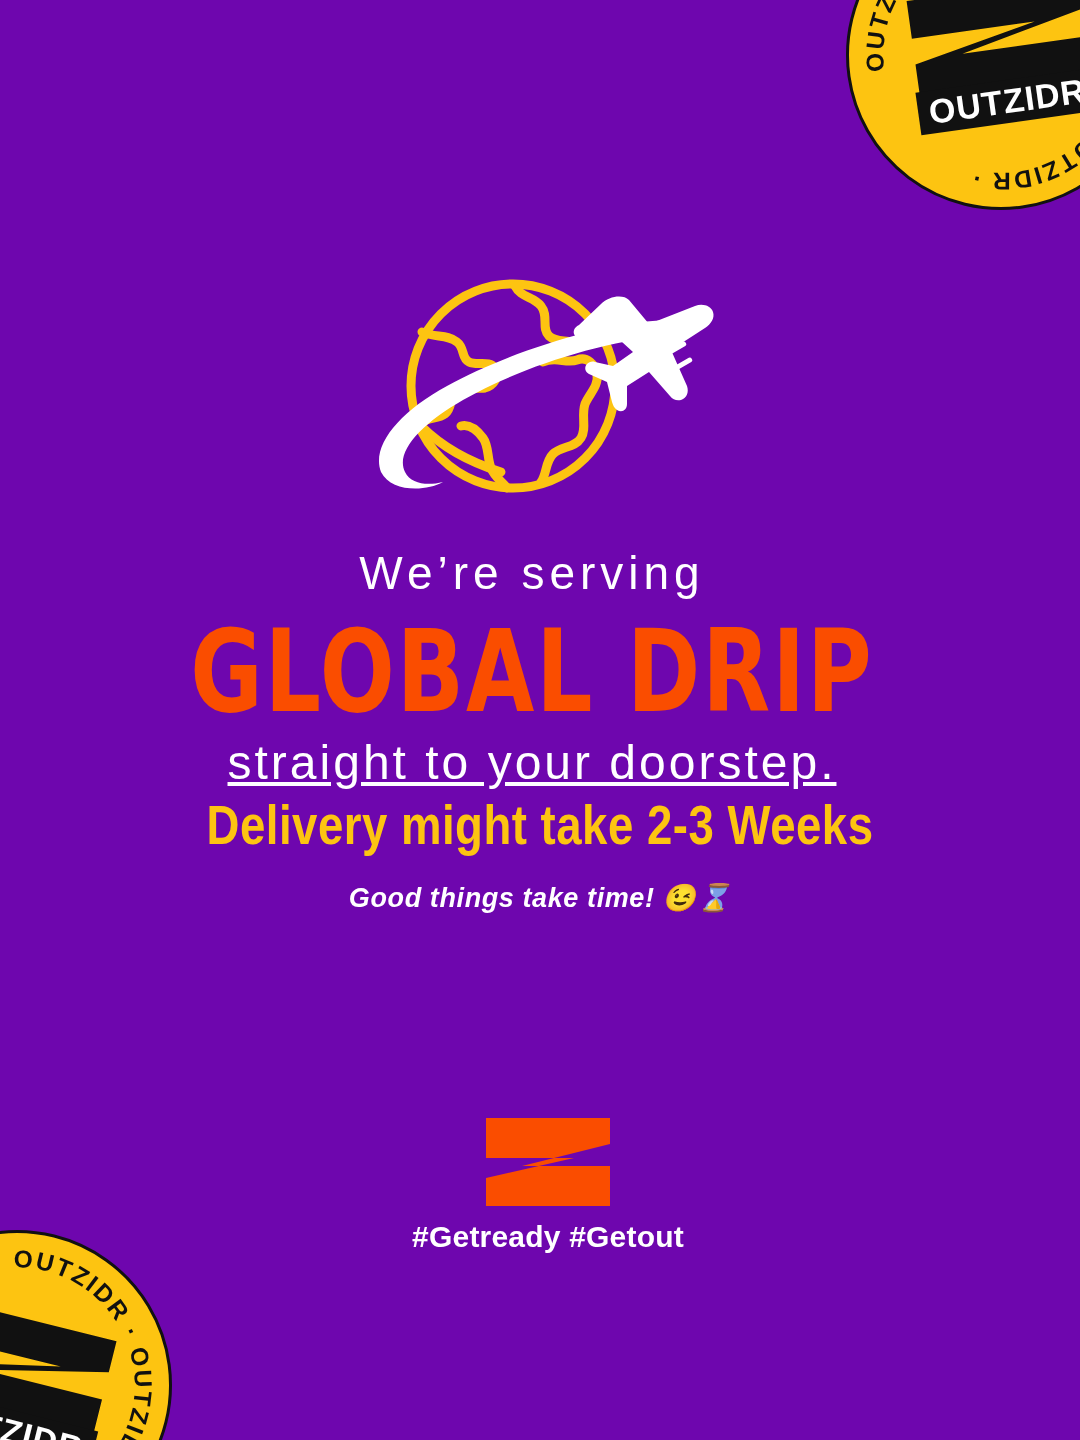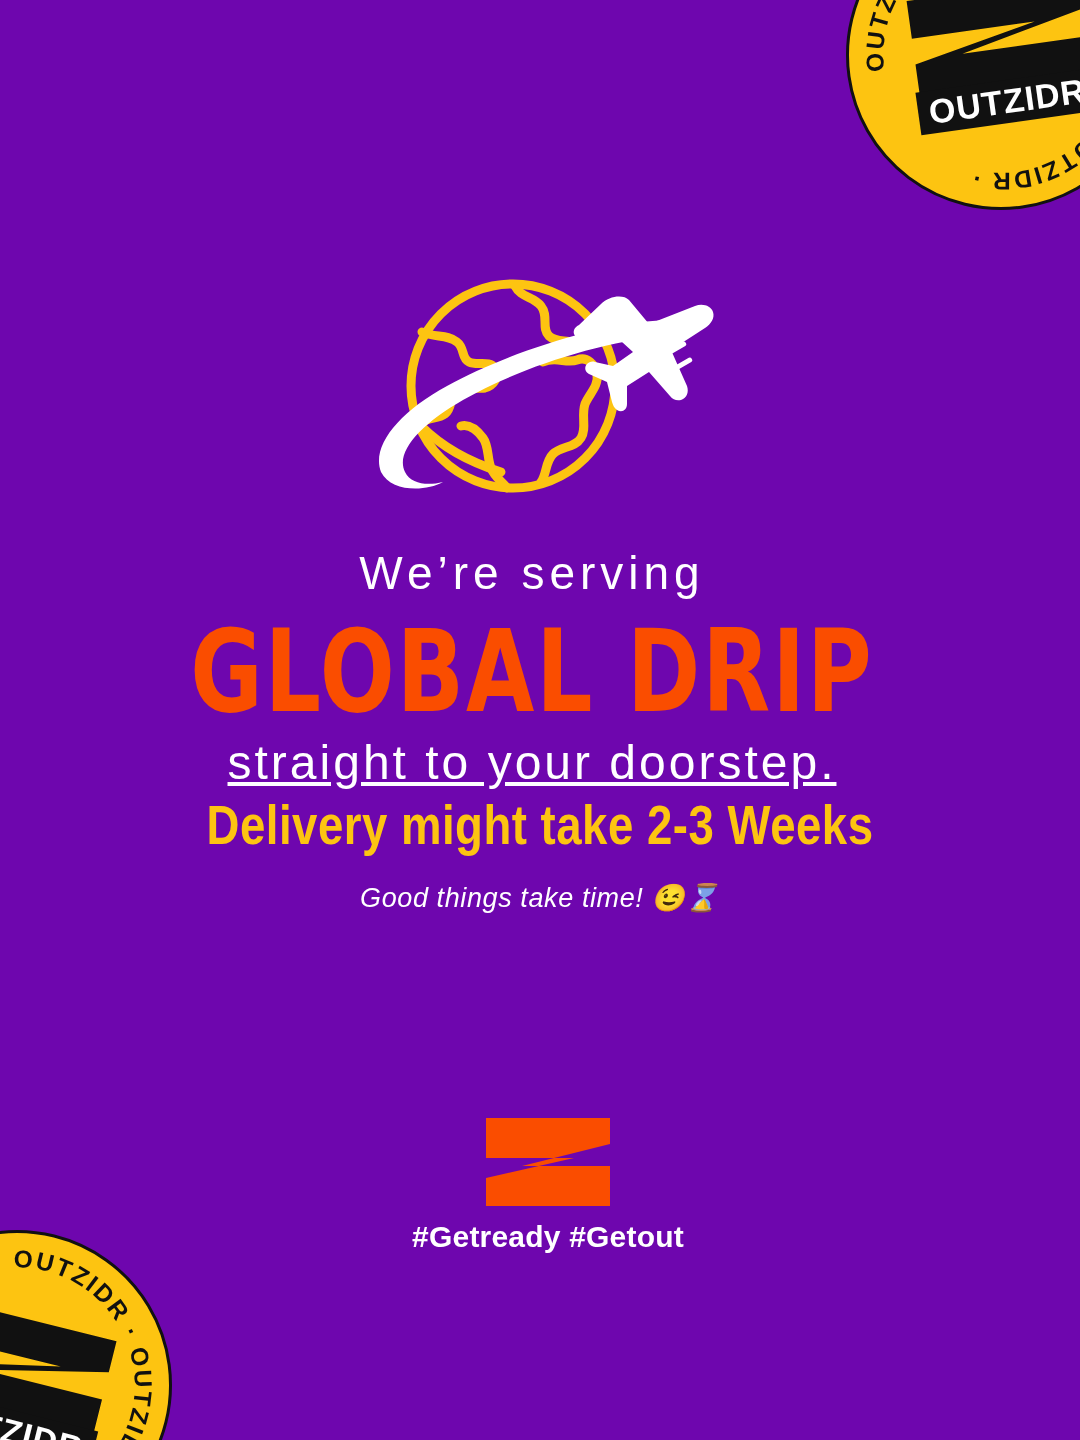--- a/index.html
+++ b/index.html
@@ -141,21 +141,21 @@
     letter-spacing: 0.5px;
     line-height: 1.1;
     margin: 0;
     transform: scaleY(1.18) scaleX(0.97);
     transform-origin: center top;
     white-space: nowrap;
   }
   .line-goodthings {
     color: #ffffff;
     font-size: 27px;
-    font-weight: 400;
+    font-weight: 700;
     font-style: italic;
     letter-spacing: 0.6px;
     margin: 36px 0 0;
     white-space: nowrap;
   }
 
   
   .footer {
     position: absolute;
     left: 16px;

